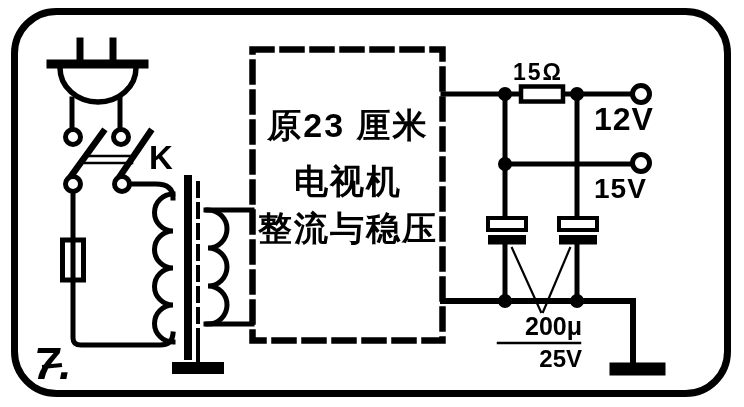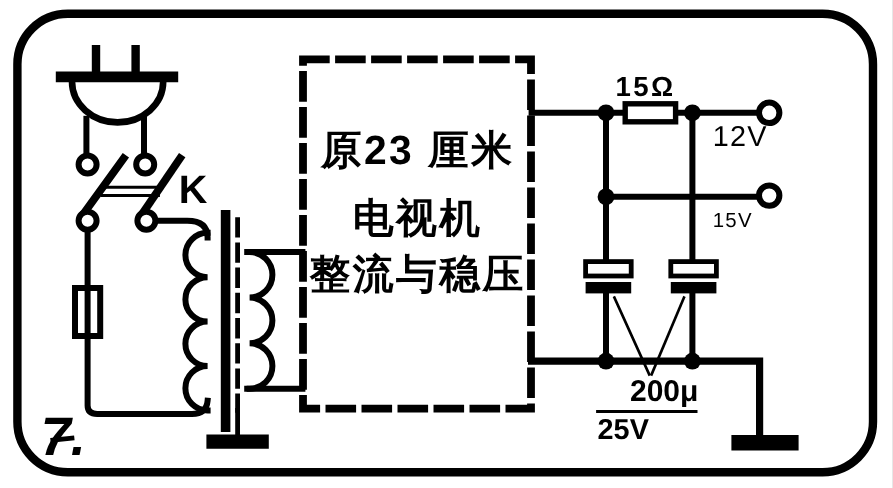--- a/index.html
+++ b/index.html
@@ -5,25 +5,25 @@
   :root { --ink:#000000; --paper:#ffffff; }
   html,body { margin:0; padding:0; background:#888; }
   .stage {
     position:relative; width:744px; height:407px;
     background:var(--paper); overflow:hidden;
     font-family:"Liberation Sans", sans-serif; color:var(--ink);padding-left:44px;
   }
   .stage svg { position:absolute; left:0; top:0; color:var(--ink); }
   .lbl { position:absolute; color:var(--ink); white-space:nowrap; line-height:1; }
   .lbl-resistor   { left:501px; top:61px;  width:74px; text-align:center; font-size:23px; font-weight:bold; letter-spacing:2px; }
-  .lbl-12v        { left:594px; top:103px; width:50px; font-size:24px; font-weight:normal; letter-spacing:1px; }
-  .lbl-15v        { left:594px; top:175px; width:50px; font-size:17px; font-weight:normal; letter-spacing:1px; }
+  .lbl-12v        { left:594px; top:103px; width:50px; font-size:32px; font-weight:bold; letter-spacing:1px; }
+  .lbl-15v        { left:594px; top:175px; width:50px; font-size:28px; font-weight:bold; letter-spacing:1px; }
   .lbl-switch     { left:149px; top:141px; font-size:33px; font-weight:bold; }
   .lbl-cap-value  { left:498px; top:314px; width:84px; text-align:right; font-size:25px; font-weight:bold; }
-  .lbl-cap-volt   { left:498px; top:347px; width:84px; text-align:left; font-size:24px; font-weight:bold; }
+  .lbl-cap-volt   { left:498px; top:347px; width:84px; text-align:right; font-size:24px; font-weight:bold; }
   .lbl-fig        { left:34px;  top:341px; font-size:45px; font-weight:bold; font-style:italic; }
   .lbl-fig::after { 
     content:""; position:absolute; left:8px; top:23px; width:20px; height:4px;
     background:var(--ink); transform:rotate(-6deg);
   }
   .cn-line { position:absolute; left:253px; width:190px; text-align:center;
              font-size:34px; font-weight:bold; letter-spacing:2px; }
   .cn-1 { top:103px; }
   .cn-2 { top:159px; }
   .cn-3 { top:206px; }

